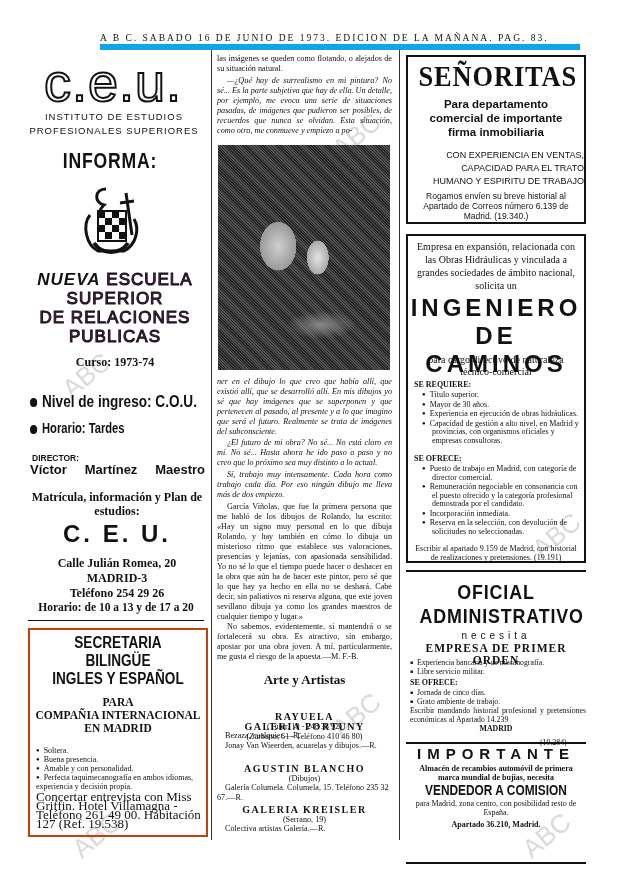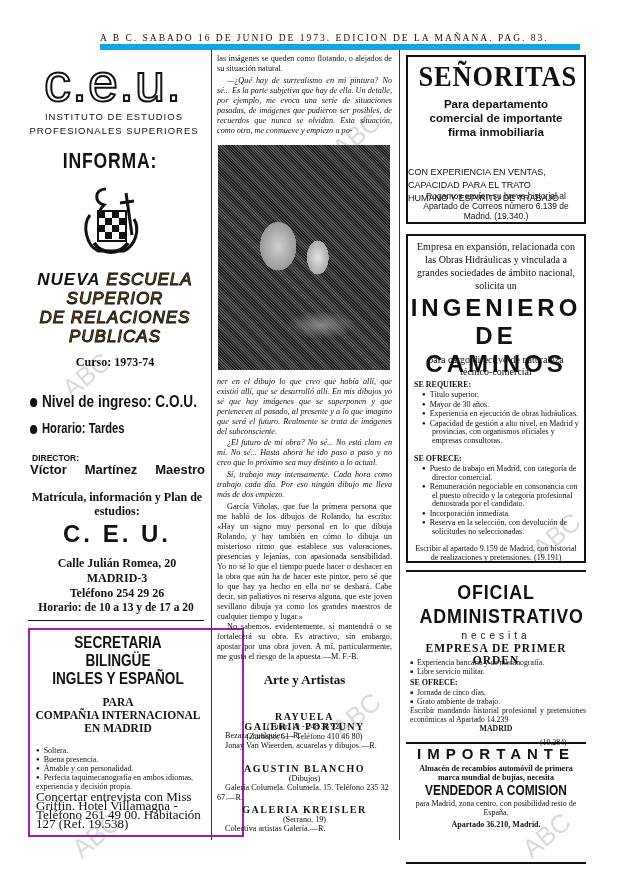--- a/index.html
+++ b/index.html
@@ -7,31 +7,31 @@
   .abs{position:absolute;}
   .hdr{left:100px;top:33px;width:480px;font-size:9.5px;letter-spacing:2px;font-weight:normal;white-space:nowrap;border-bottom:6px solid #0ea5e9;padding-bottom:1px;}
   .vrule{position:absolute;border-left:1px solid #333;}
   
   .ceu-logo{left:28px;top:56px;width:170px;text-align:center;font-family:"Liberation Sans",sans-serif;font-size:54px;line-height:52px;color:#fff;-webkit-text-stroke:2px #111;letter-spacing:1px;}
   .ceu-sub{left:24px;top:110px;width:180px;text-align:center;font-family:"Liberation Sans",sans-serif;font-size:9.5px;line-height:14px;letter-spacing:1px;}
   .informa{left:40px;top:148px;width:140px;text-align:center;font-family:"Liberation Sans",sans-serif;font-weight:bold;font-size:22px;transform:scaleX(0.8);letter-spacing:1px;}
   .crest{left:76px;top:185px;width:70px;height:72px;}
   .nueva{left:20px;top:270px;width:190px;text-align:center;font-family:"Liberation Sans",sans-serif;font-size:17px;line-height:19px;letter-spacing:1px;}
   .nueva b{font-style:italic;font-weight:900;}
-  .outline{color:#a16207;font-style:italic;-webkit-text-stroke:1px #111;}
+  .outline{color:#701a75;-webkit-text-stroke:1px #111;}
   .curso{left:20px;top:355px;width:190px;text-align:center;font-weight:bold;font-size:12px;}
   .bul{left:30px;font-family:"Liberation Sans",sans-serif;font-weight:bold;transform-origin:left center;transform:scaleX(0.8);white-space:nowrap;}
   .bul .dot{display:inline-block;width:9px;height:9px;border-radius:50%;background:#111;margin-right:6px;vertical-align:middle;}
   .dir-lbl{left:32px;top:453px;font-family:"Liberation Sans",sans-serif;font-weight:bold;font-size:8.5px;}
   .dir-name{left:30px;top:462px;width:175px;font-family:"Liberation Sans",sans-serif;font-weight:bold;font-size:13px;text-align:justify;text-align-last:justify;}
   .matr{left:28px;top:490px;width:178px;text-align:center;font-weight:bold;font-size:12px;line-height:14px;}
   .ceu-big{left:28px;top:520px;width:178px;text-align:center;font-family:"Liberation Sans",sans-serif;font-weight:bold;font-size:24px;letter-spacing:3px;}
   .addr{left:28px;top:556px;width:178px;text-align:center;font-weight:bold;font-size:12px;line-height:15px;}
   .horario{left:26px;top:601px;width:180px;text-align:center;font-weight:bold;font-size:11.5px;white-space:nowrap;}
-  .box-sec{left:28px;top:628px;width:176px;height:205px;border:2px solid #a21caf;padding-left:36px;}
+  .box-sec{left:28px;top:628px;width:176px;height:205px;border:2px solid #c2410c;}
   .sec-title{position:absolute;left:0;top:4px;width:176px;text-align:center;font-family:"Liberation Sans",sans-serif;font-weight:bold;font-size:16px;line-height:18px;transform:scaleX(0.85);}
   .sec-para{position:absolute;left:0;top:66px;width:176px;text-align:center;font-weight:bold;font-size:11.5px;line-height:13px;}
   .sec-list{position:absolute;left:6px;top:116px;width:166px;font-size:8px;line-height:9px;margin:0;padding:0;list-style:none;}
   .sec-list li::before{content:"\25CF";font-size:6px;margin-right:4px;vertical-align:1px;}
   .sec-foot{position:absolute;left:6px;top:162px;width:166px;font-size:13px;line-height:9px;font-weight:normal;}
   
   .mid{left:217px;width:175px;font-size:8.2px;line-height:10px;text-align:justify;}
   .mid.it{font-style:italic;}
   .photo{left:218px;top:145px;width:172px;height:225px;background:
     radial-gradient(ellipse 30px 40px at 35% 45%, #cfcfcf 0%, #9a9a9a 60%, transparent 61%),
@@ -40,21 +40,21 @@
     repeating-linear-gradient(45deg,#222 0 1px,#555 1px 2px),
     #333;}
   .arte-title{left:217px;top:672px;width:175px;text-align:center;font-weight:bold;font-size:13px;}
   .arte-item{left:217px;width:175px;font-size:8.2px;line-height:9.5px;}
   .arte-item .h{text-align:center;font-weight:bold;font-size:10px;letter-spacing:1.5px;}
   .arte-item .s{text-align:center;}
   
   .box-sen{left:406px;top:55px;width:176px;height:165px;border:2px solid #111;}
   .sen-title{position:absolute;left:0;top:2px;width:176px;text-align:center;font-weight:bold;font-size:30px;letter-spacing:1px;transform:scaleX(0.88);}
   .sen-sub{position:absolute;left:0;top:40px;width:176px;text-align:center;font-family:"Liberation Sans",sans-serif;font-weight:bold;font-size:11.5px;line-height:14px;}
-  .sen-caps{position:absolute;left:0;top:109px;width:176px;text-align:left;font-family:"Liberation Sans",sans-serif;font-size:9px;line-height:13px;}
+  .sen-caps{position:absolute;left:0;top:92px;width:176px;text-align:right;font-family:"Liberation Sans",sans-serif;font-size:9px;line-height:13px;}
   .sen-foot{position:absolute;left:4px;top:134px;width:168px;text-align:center;font-family:"Liberation Sans",sans-serif;font-size:8.5px;line-height:10px;}
   .box-ing{left:406px;top:234px;width:176px;height:325px;border:2px solid #111;}
   .ing-intro{position:absolute;left:4px;top:4px;width:168px;text-align:center;font-size:10px;line-height:13px;}
   .ing-big{position:absolute;left:0;top:58px;width:176px;text-align:center;font-family:"Liberation Sans",sans-serif;font-weight:bold;font-size:24px;line-height:28px;letter-spacing:4px;}
   .ing-sub{position:absolute;left:4px;top:118px;width:168px;text-align:center;font-size:10px;line-height:12px;}
   .ing-lbl{position:absolute;left:6px;font-weight:bold;font-size:8px;}
   .ing-list{position:absolute;left:14px;width:158px;margin:0;padding:0;list-style:none;font-size:8px;line-height:8.5px;}
   .ing-list li{padding-left:10px;text-indent:-10px;}
   .ing-list li::before{content:"\25CF";font-size:6px;margin-right:4px;vertical-align:1px;}
   .ing-foot{position:absolute;left:6px;top:296px;width:164px;text-align:center;font-size:8px;line-height:9px;margin-top:12px;}

